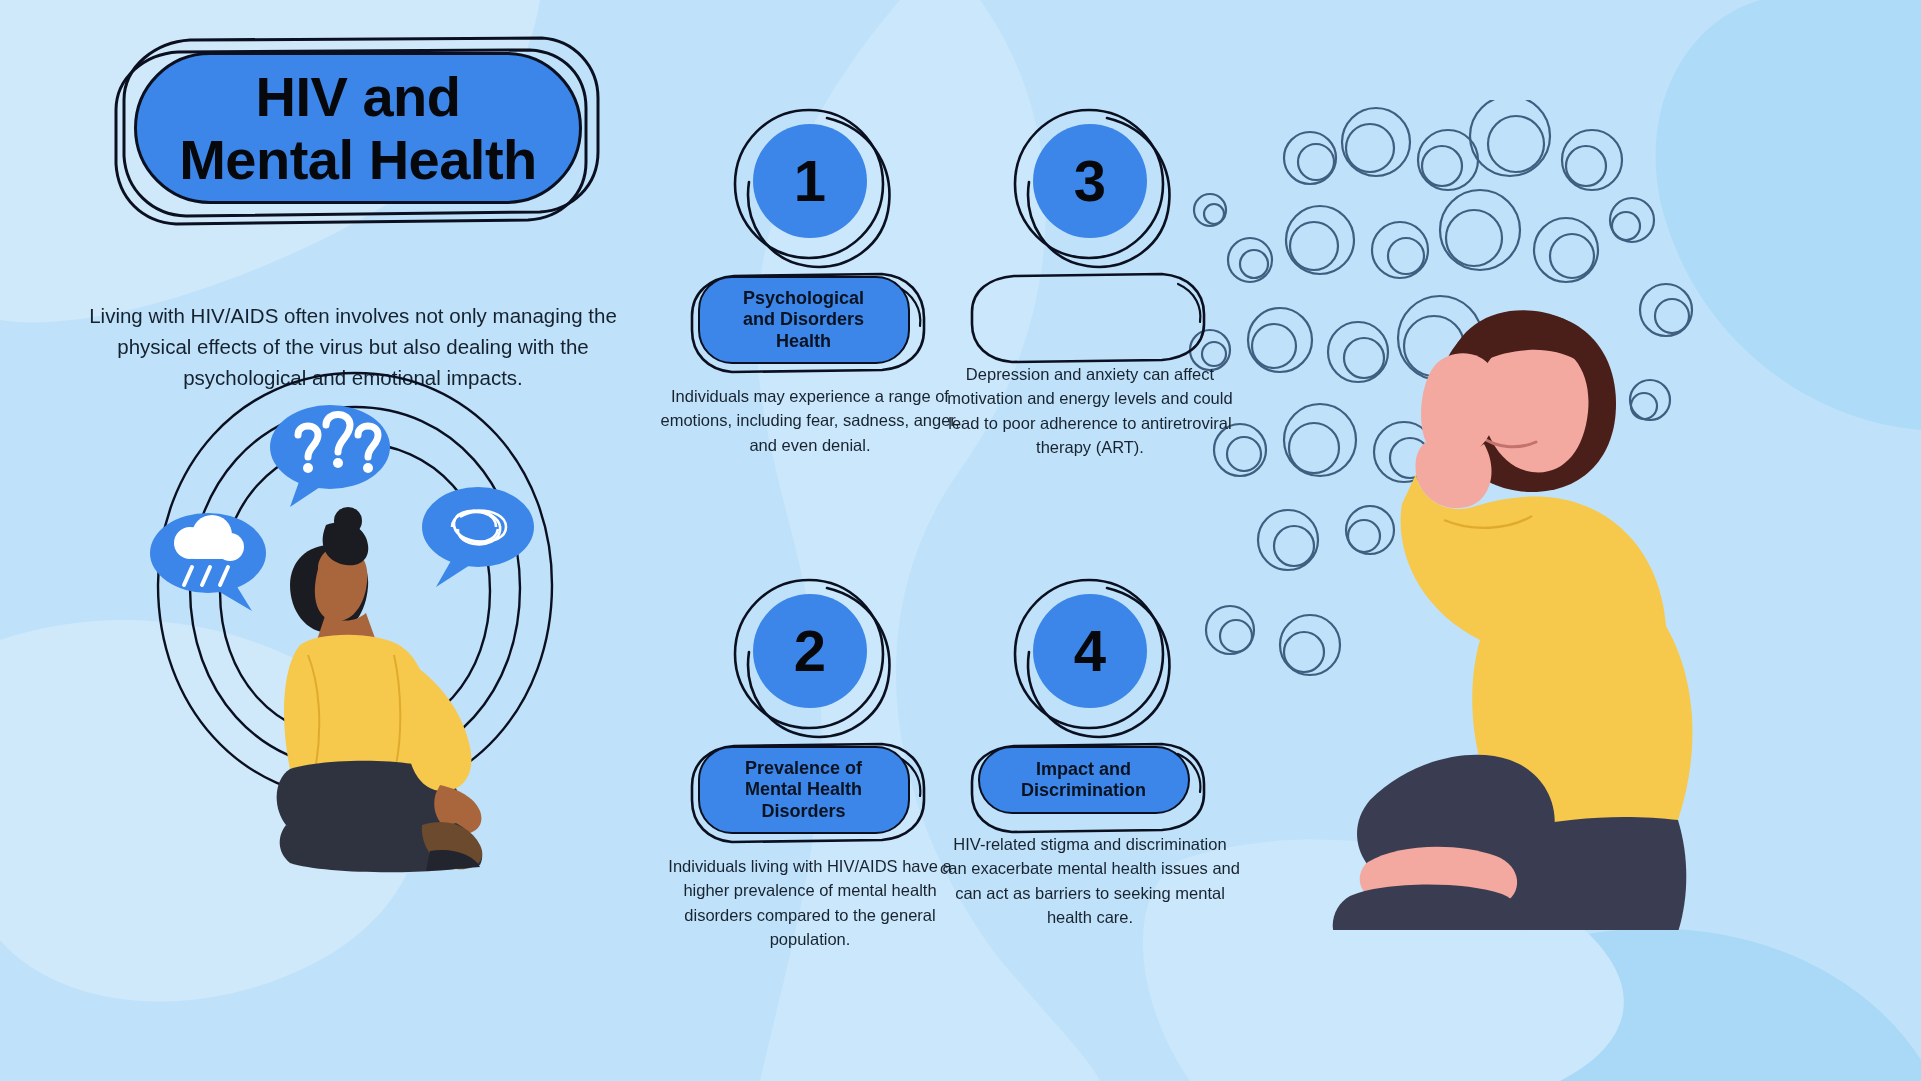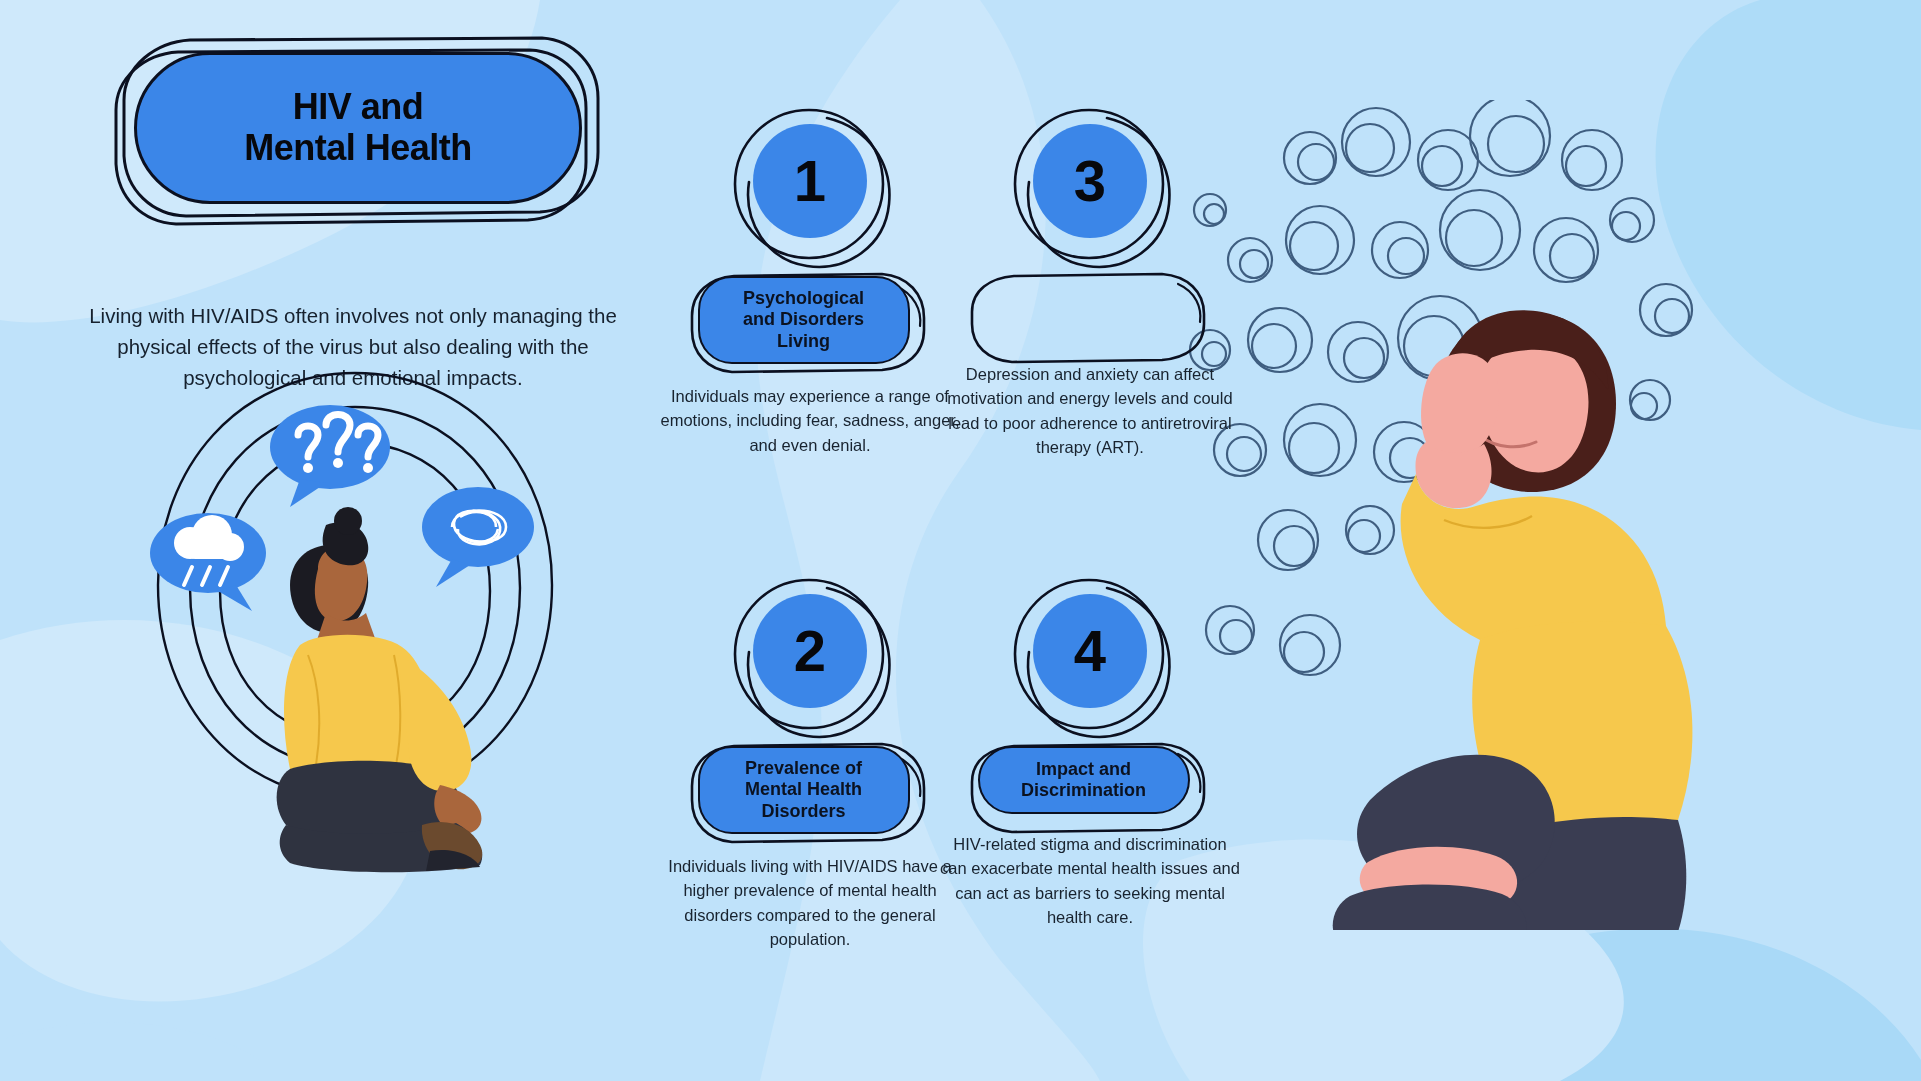--- a/index.html
+++ b/index.html
@@ -16,21 +16,21 @@
 
   
   .title-wrap { position:absolute; left:112px; top:34px; width:490px; height:192px; }
   .title-sketch { position:absolute; inset:0; }
   .title-badge {
     position:absolute; left:22px; top:18px; width:448px; height:152px;
     background:#3b86e8; border:3px solid #0b1020; border-radius:76px;
     display:flex; align-items:center; justify-content:center; text-align:center;
   }
   .title-badge .t {
-    font-size:36px; font-weight:bold; color:#07080c; line-height:1.13;
+    font-size:56px; font-weight:bold; color:#07080c; line-height:1.13;
     letter-spacing:-0.5px;
   }
 
   
   .intro {
     position:absolute; left:88px; top:300px; width:530px;
     text-align:center; font-size:20.5px; line-height:1.52; color:#16212e;
   }
 
   
@@ -256,21 +256,21 @@
     </div>
     <div class="card-pill-wrap" style="height:96px;">
       <svg class="pill-sketch" width="248" height="108" viewBox="0 0 248 108">
         <path d="M48,8 L196,6 C222,8 238,26 238,50 L238,62 C238,86 220,100 196,102 L46,104 C22,102 6,86 6,62 L6,48 C6,24 24,10 48,8 Z" fill="none" stroke="#0b1020" stroke-width="2.6" stroke-linecap="round"></path>
         <path d="M210,18 C228,26 236,42 234,58" fill="none" stroke="#0b1020" stroke-width="2.2" stroke-linecap="round"></path>
       </svg>
       <div class="card-pill tall" style="min-height:88px;">
         <div class="pt">
           <span>Psychological</span><br>
           <span>and Disorders</span><br>
-          <span>Living</span>
+          <span>Health</span>
         </div>
       </div>
     </div>
     <div class="card-body">Individuals may experience a range of emotions, including fear, sadness, anger, and even denial.</div>
   </div>
 
   <div class="card" style="left:940px; top:108px;">
     <div class="card-num">
       <div class="num-halo"></div>
       <svg class="num-sketch" width="178" height="178" viewBox="0 0 178 178">

